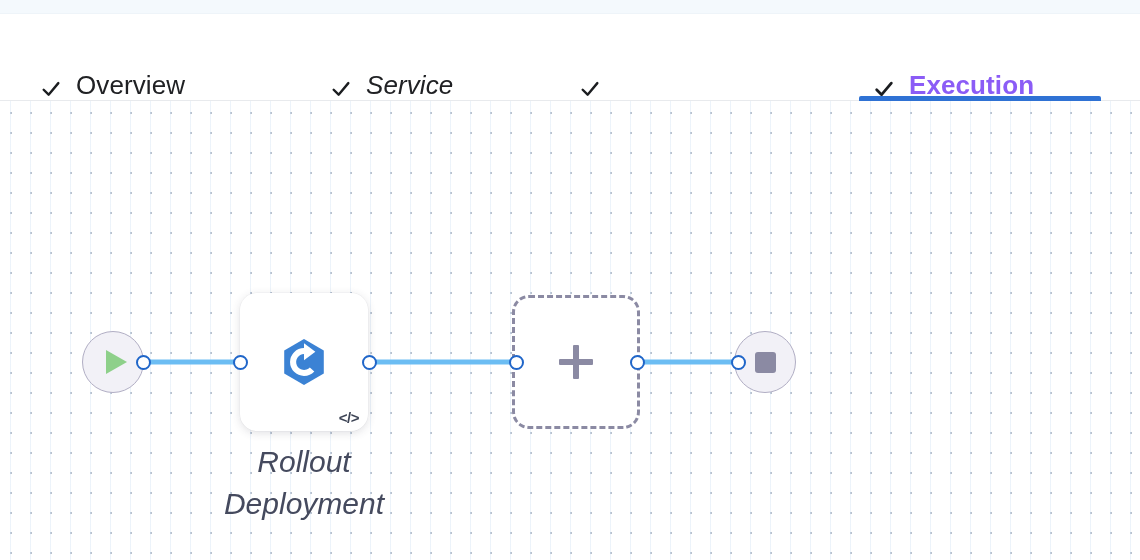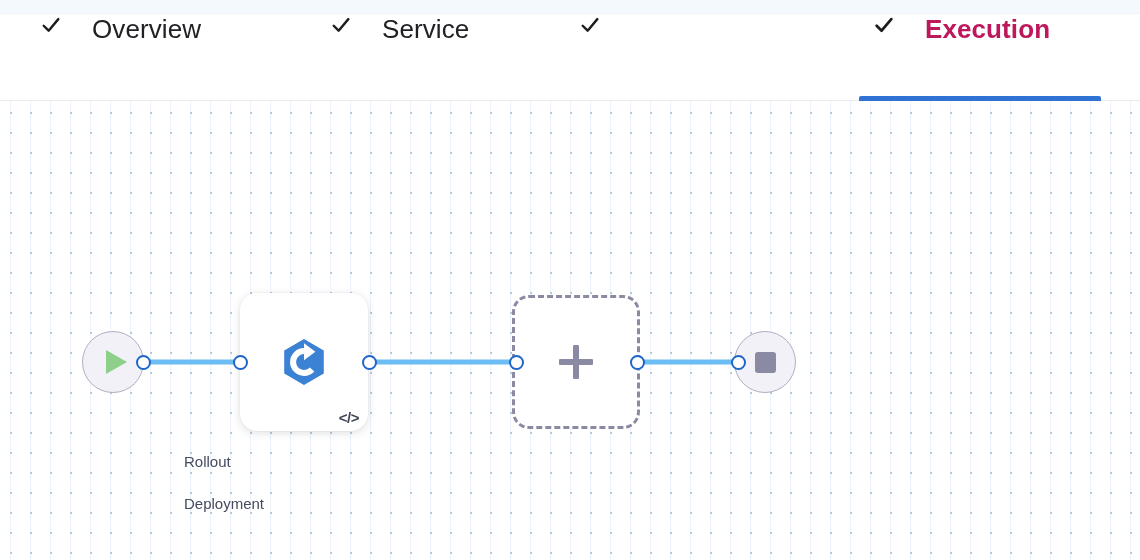--- a/index.html
+++ b/index.html
@@ -59,22 +59,22 @@
     border-bottom: 1px solid #e8eaed;
     box-sizing: border-box;
     z-index: 5;
   }
 
   .tab {
     position: absolute;
     top: 0;
     height: 86px;
     display: flex;
-    align-items: flex-start;
-    gap: 30px;
+    align-items: flex-end;
+    gap: 14px;
     padding: 0 14px;
     box-sizing: border-box;
     cursor: pointer;
     user-select: none;
   }
 
   .tab .check {
     display: block;
     width: 22px;
     height: 22px;
@@ -84,37 +84,37 @@
   .tab .check svg { display: block; width: 22px; height: 22px; }
 
   .tab .tab-label {
     font-size: 26px;
     line-height: 30px;
     color: #202124;
     letter-spacing: 0.1px;
     white-space: nowrap;
   }
 
-  .tab.active .tab-label { font-weight: bold; color: #be185d; }
+  .tab.active .tab-label { font-weight: bold; color: #8b5cf6; }
 
   .tab .tab-underline {
     position: absolute;
     left: 0;
     right: 0;
     bottom: -1px;
     height: 5px;
     background: #2f72d4;
     border-radius: 2px 2px 0 0;
     display: none;
   }
   .tab.active .tab-underline { display: block; }
 
   
   #tab-overview       { left: 26px;  width: 224px; }
-  #tab-service        { left: 316px; width: 190px; }
+  #tab-service        { left: 316px; width: 190px; font-style: italic; }
   #tab-infrastructure { left: 565px; width: 262px; }
   #tab-execution      { left: 859px; width: 242px; }
 
   
   .flow {
     position: absolute;
     left: 0;
     top: 101px;
     width: 1140px;
     height: 459px;
@@ -229,26 +229,27 @@
     position: absolute;
     background: #8b8aa3;
     border-radius: 1px;
   }
   .plus-glyph::before { left: 0; top: 14px; width: 34px; height: 6px; }
   .plus-glyph::after  { top: 0; left: 14px; height: 34px; width: 6px; }
 
   
   .node-caption {
     position: absolute;
-    text-align: left;
-    font-size: 15px;
+    text-align: center;
+    font-size: 30px;
     line-height: 42px;
     color: #454a5e;
     white-space: pre-line;
     user-select: none;
+    font-style: italic;
   }
   #caption-rollout { left: 184px; top: 340px; width: 240px; }
   #caption-addstep { left: 476px; top: 338px; width: 200px; }
 
   
   .handle {
     position: absolute;
     width: 15px;
     height: 15px;
     border-radius: 50%;

